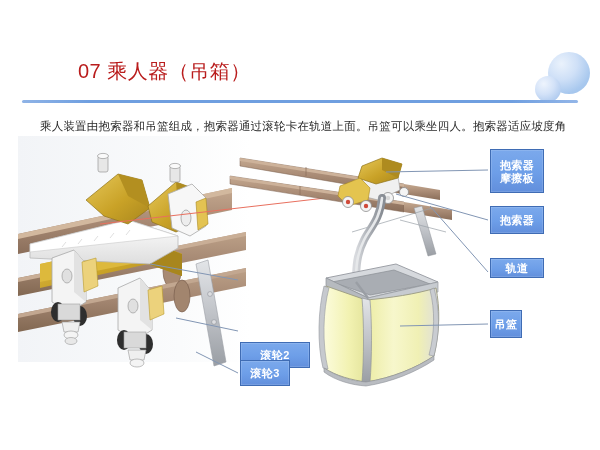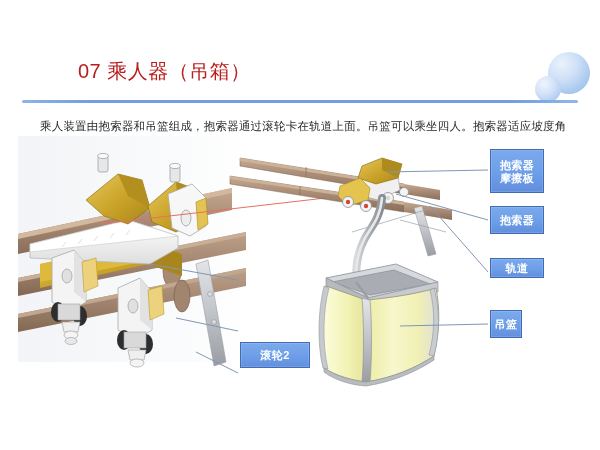--- a/index.html
+++ b/index.html
@@ -292,14 +292,17 @@
   <div class="lbl" id="lbl-r2">
     <span>轨道</span>
   </div>
   <div class="lbl" id="lbl-r3">
     <span>吊篮</span>
   </div>
 
   <div class="lbl" id="lbl-l1">
     <span>滚轮2</span>
   </div>
+  <div class="lbl" id="lbl-l2">
+    <span>滚轮3</span>
+  </div>
 
 </div>
 
 </body></html>

